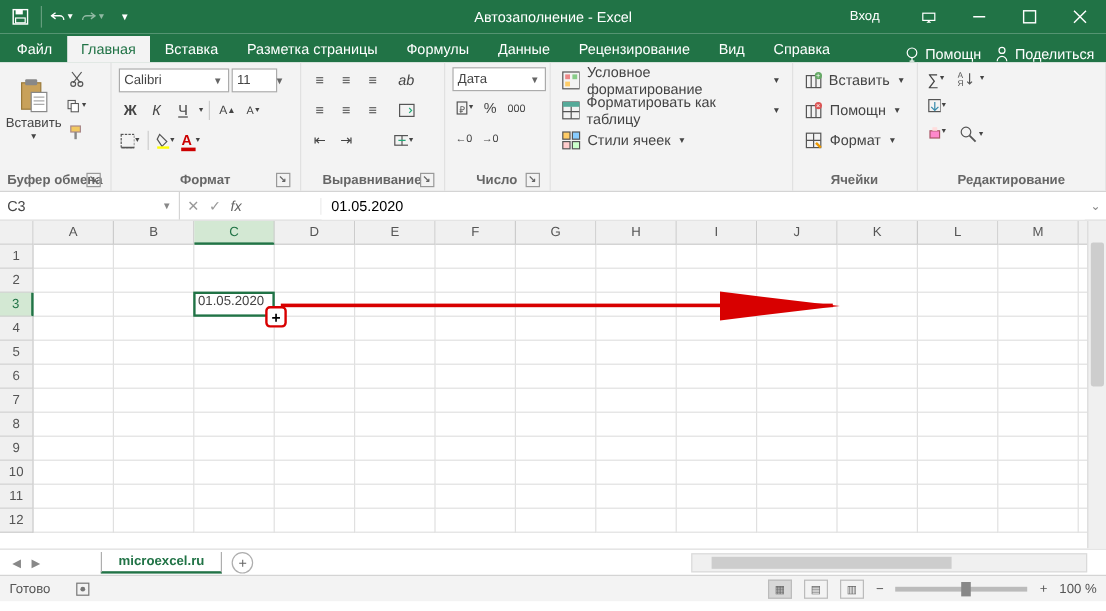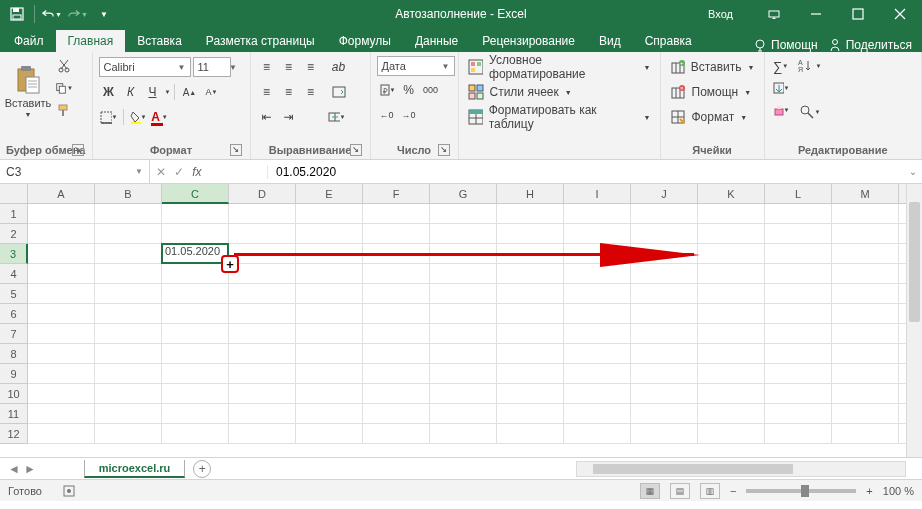--- a/index.html
+++ b/index.html
@@ -325,36 +325,36 @@
             <rect x="1" y="1" width="14" height="14" fill="none" stroke="#555"></rect>
             <rect x="3" y="3" width="4" height="4" fill="#e88"></rect>
             <rect x="9" y="3" width="4" height="4" fill="#8c8"></rect>
             <rect x="3" y="9" width="4" height="4" fill="#fc6"></rect>
           </svg>
           <span style="margin:0 4px">Условное форматирование</span>
           <span style="font-size:7px">▼</span>
         </div>
       <div class="hrow rbtn" style="justify-content:flex-start;padding:0 2px">
           <svg width="16" height="16">
+            <rect x="1" y="1" width="14" height="14" fill="none" stroke="#555"></rect>
+            <rect x="1" y="1" width="14" height="4" fill="#5a9"></rect>
+            <line x1="1" y1="9" x2="15" y2="9" stroke="#555"></line>
+            <line x1="8" y1="5" x2="8" y2="15" stroke="#555"></line>
+          </svg>
+          <span style="margin:0 4px">Форматировать как таблицу</span>
+          <span style="font-size:7px">▼</span>
+        </div>
+      <div class="hrow rbtn" style="justify-content:flex-start;padding:0 2px">
+          <svg width="16" height="16">
             <rect x="1" y="1" width="6" height="6" fill="#fc6" stroke="#555"></rect>
             <rect x="9" y="1" width="6" height="6" fill="#8cf" stroke="#555"></rect>
             <rect x="1" y="9" width="6" height="6" fill="#fcc" stroke="#555"></rect>
             <rect x="9" y="9" width="6" height="6" fill="#cfc" stroke="#555"></rect>
           </svg>
           <span style="margin:0 4px">Стили ячеек</span>
-          <span style="font-size:7px">▼</span>
-        </div>
-      <div class="hrow rbtn" style="justify-content:flex-start;padding:0 2px">
-          <svg width="16" height="16">
-            <rect x="1" y="1" width="14" height="14" fill="none" stroke="#555"></rect>
-            <rect x="1" y="1" width="14" height="4" fill="#5a9"></rect>
-            <line x1="1" y1="9" x2="15" y2="9" stroke="#555"></line>
-            <line x1="8" y1="5" x2="8" y2="15" stroke="#555"></line>
-          </svg>
-          <span style="margin:0 4px">Форматировать как таблицу</span>
           <span style="font-size:7px">▼</span>
         </div>
     </div>
   </div>
 
   <div class="group" style="width:104px">
     <div class="group-body" style="flex-direction:column;gap:3px">
       <div class="hrow rbtn" style="justify-content:flex-start;padding:0 2px">
           <svg width="16" height="16">
             <rect x="2" y="4" width="12" height="10" fill="none" stroke="#555"></rect>

